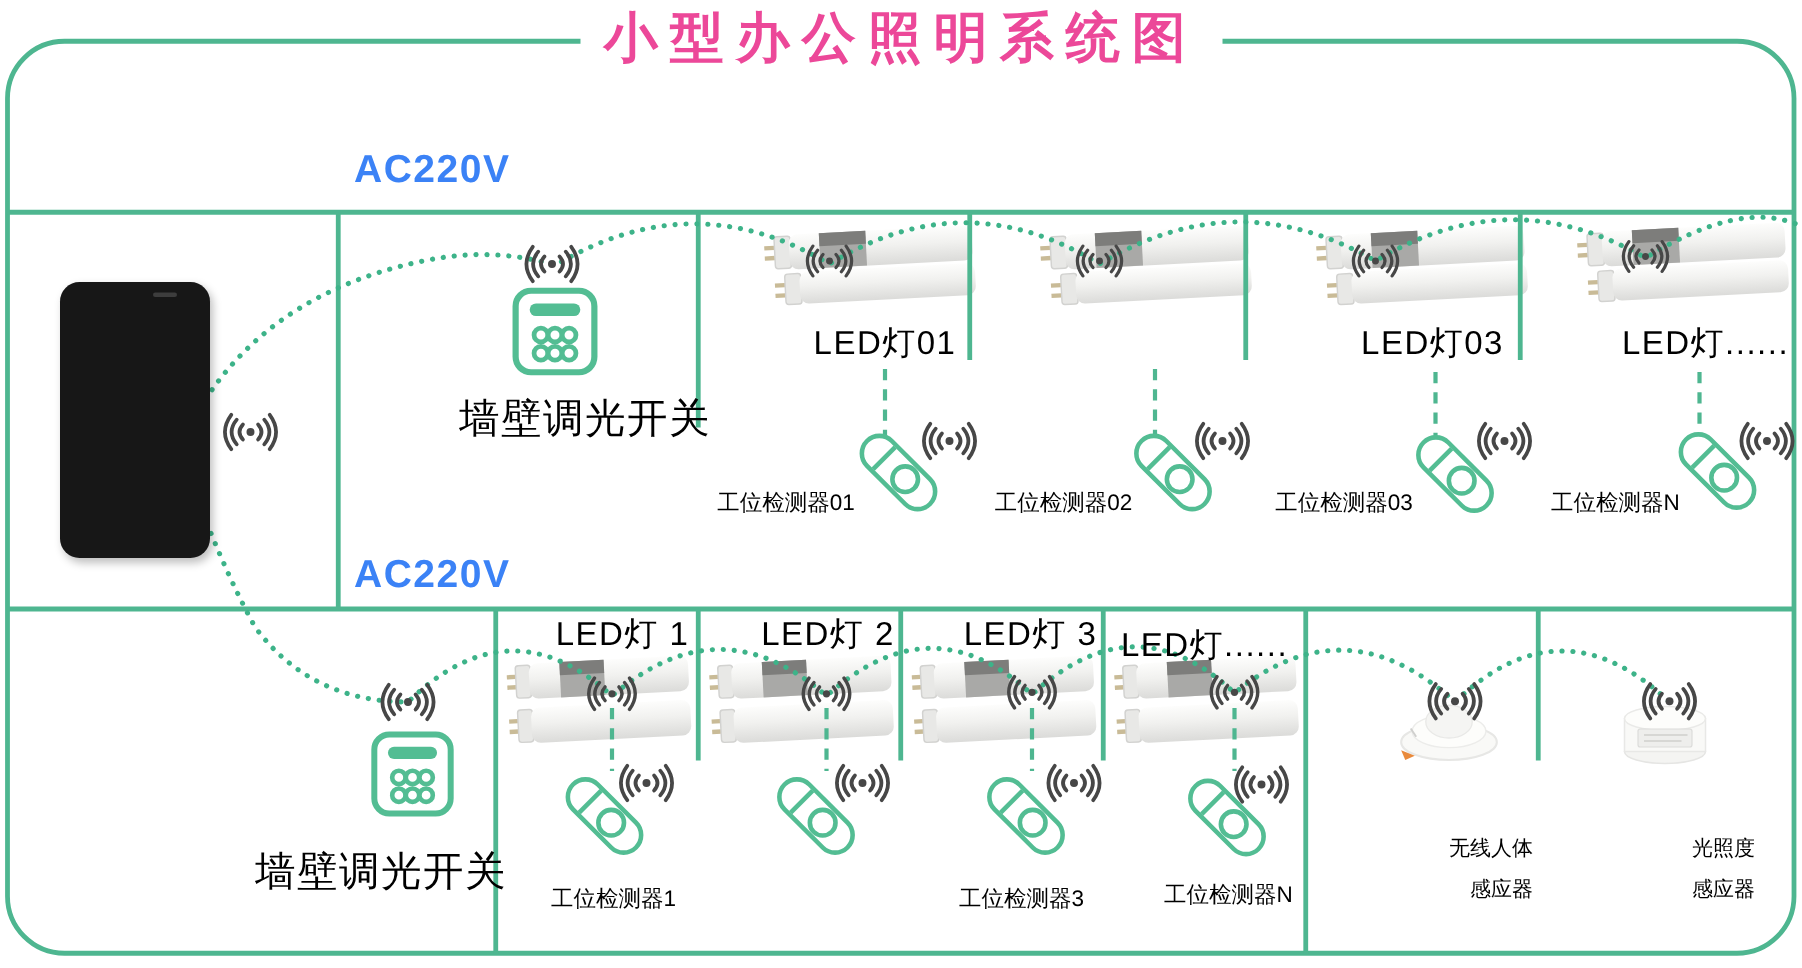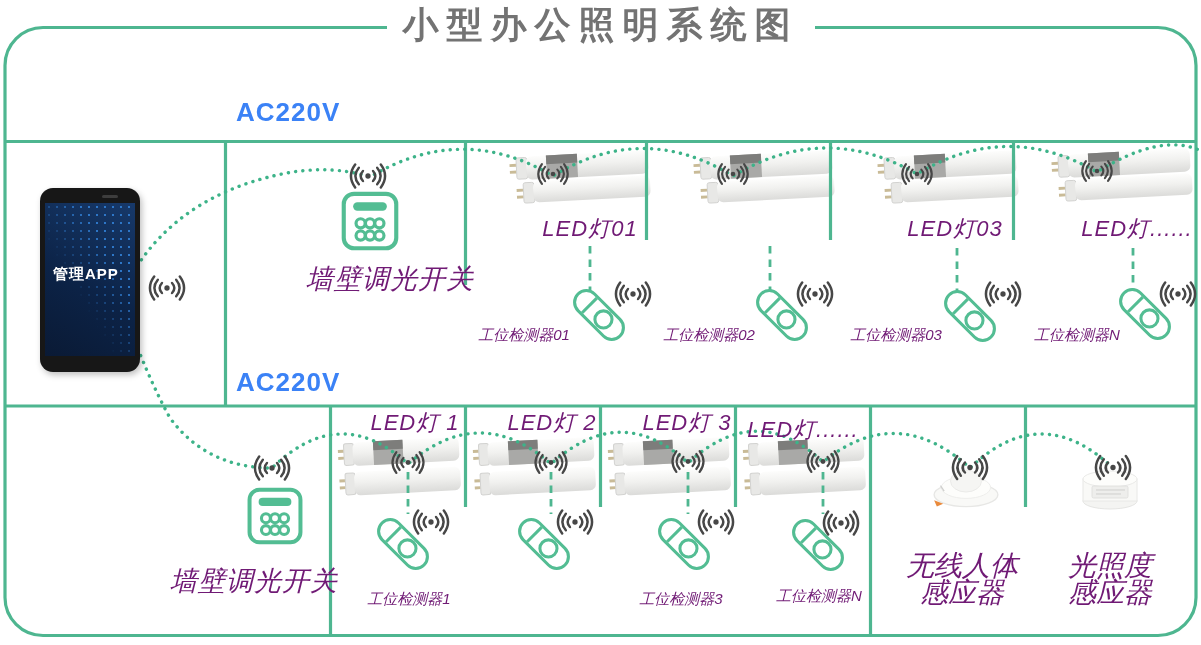--- a/index.html
+++ b/index.html
@@ -4,35 +4,35 @@
 <style>
   html,body{margin:0;padding:0;background:#ffffff;}
   .canvas{
     position:relative;width:1201px;height:645px;overflow:hidden;background:#fff;
     font-family:"Liberation Sans","DejaVu Sans",sans-serif;
   }
   svg.layer{position:absolute;left:0;top:0;pointer-events:none;}
   .title{
     position:absolute;top:0;left:50%;transform:translateX(-50%);
     background:#fff;padding:0 16px;height:50px;line-height:50px;
-    font-size:36px;font-weight:700;color:#737373;letter-spacing:8px;
+    font-size:36px;font-weight:700;color:#ec4899;letter-spacing:8px;
     white-space:nowrap;z-index:10;
   }
   .ac{
     position:absolute;font-size:26px;font-weight:700;color:#3b82f6;
     letter-spacing:1px;z-index:6;
   }
   .lbl{
-    position:absolute;color:#701a75;font-weight:300;text-align:center;
-    white-space:nowrap;z-index:6;font-style:italic;
+    position:absolute;color:#000000;font-weight:300;text-align:center;
+    white-space:nowrap;z-index:6;
   }
   .lamp-lbl{font-size:22px;letter-spacing:1px;}
   .det-lbl{font-size:15px;}
   .sw-lbl{font-size:27px;letter-spacing:1px;}
-  .sensor-lbl{font-size:28px;line-height:27px;}
+  .sensor-lbl{font-size:14px;line-height:27px;text-align:right;}
   .icon{position:absolute;z-index:5;color:#474747;}
   .dev{position:absolute;z-index:4;}
   .pill{z-index:5;}
   
   .phone{
     position:absolute;left:40px;top:188px;width:100px;height:184px;
     background:#171717;border-radius:13px;z-index:8;
     box-shadow:2px 3px 6px rgba(0,0,0,0.25);
   }
   .phone-screen{
@@ -218,24 +218,20 @@
       <path d="M551 472 V514"></path>
       <path d="M688 472 V514"></path>
       <path d="M823 472 V514"></path>
     </g>
   </svg>
 
   <div class="title">小型办公照明系统图</div>
 
   <div class="phone">
     <div class="phone-speaker"></div>
-    <div class="phone-screen">
-      <div class="phone-dots"></div>
-      <div class="phone-app">管理APP</div>
-    </div>
   </div>
   <svg class="icon" style="left:145px;top:272px" width="44" height="32" viewBox="0 0 48 34">
       <use href="#sym-wifi"></use>
     </svg>
 
   <div class="ac" style="left:236px;top:97px">AC220V</div>
 
   <svg class="icon" style="left:346px;top:160px" width="44" height="32" viewBox="0 0 48 34">
       <use href="#sym-wifi"></use>
     </svg>

